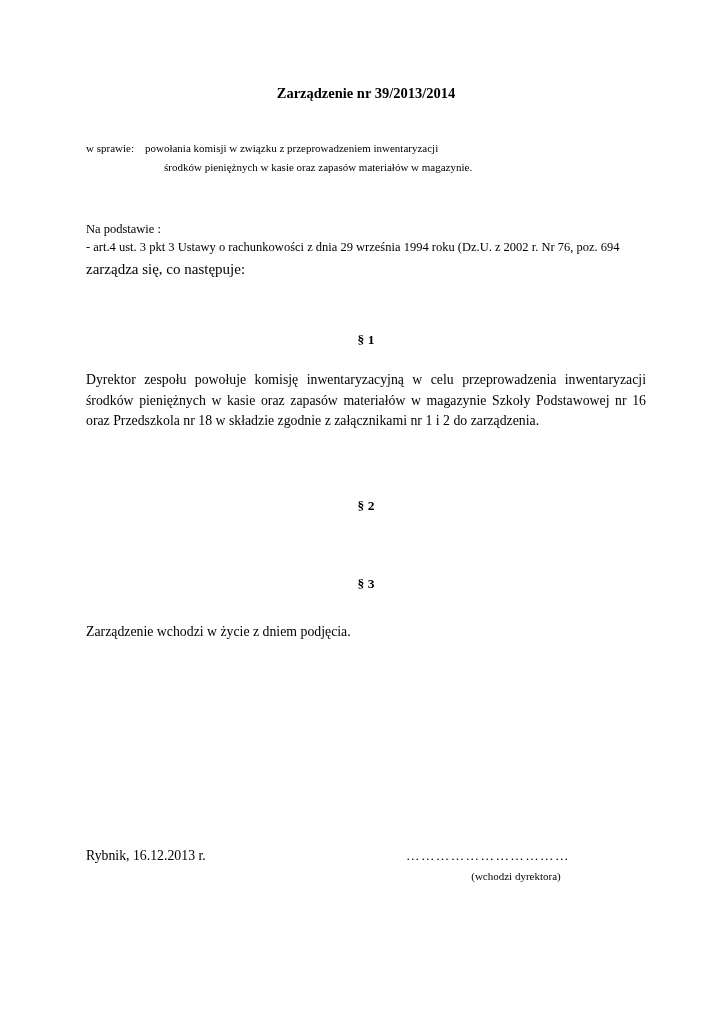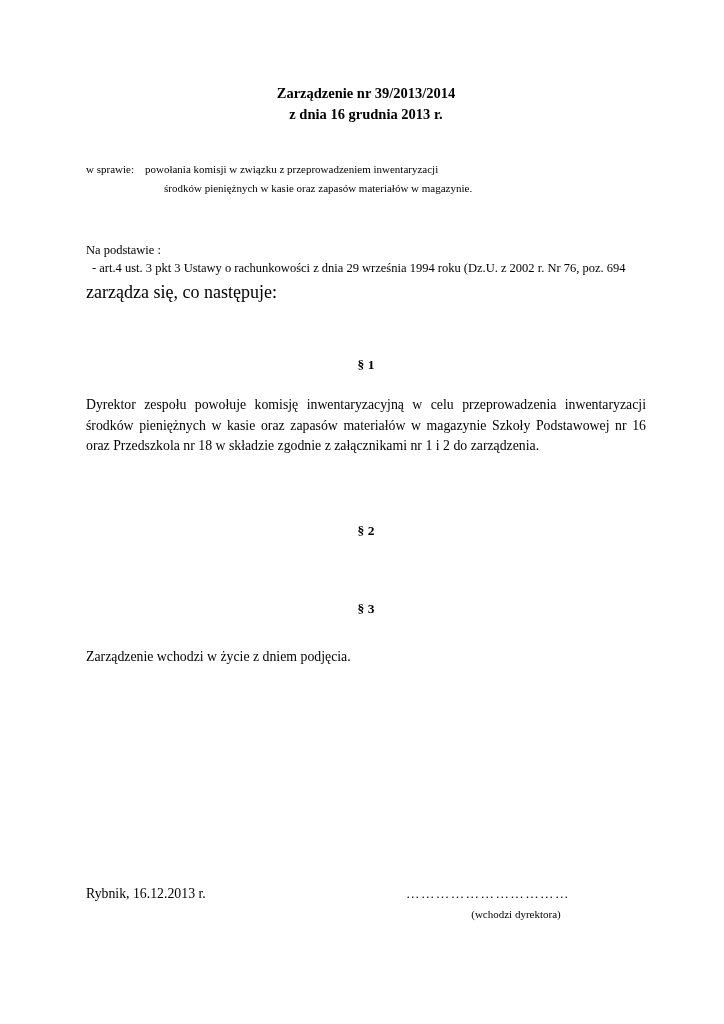--- a/index.html
+++ b/index.html
@@ -55,24 +55,24 @@
     margin-left: 0;
   }
 
   
   .basis {
     margin-top: 46px;
     font-size: 12.5px;
     line-height: 1.42;
   }
   .basis-indent {
-    margin-left: 6px;
+    margin-left: 0;
   }
   .zarzadza {
-    font-size: 18px;
+    font-size: 15px;
     margin-top: 2px;
   }
 
   
   .para-head {
     text-align: center;
     font-weight: bold;
     font-size: 13.5px;
     margin-top: 52px;
   }
@@ -85,21 +85,21 @@
     text-align: justify;
     margin-top: 22px;
   }
   .para-body.p2 { margin-top: 30px; }
   .para-body.p3 { margin-top: 30px; }
 
   
   .footer {
     position: absolute;
     left: 86px;
-    top: 886px;
+    top: 848px;
     width: 560px;
     font-size: 13.8px;
   }
   .footer-row {
     display: flex;
     justify-content: space-between;
     align-items: flex-start;
   }
   .place-date { white-space: nowrap; }
   .sign-area {
@@ -122,21 +122,20 @@
   }
 </style>
 </head>
 <body>
 
 <div class="page">
   <div class="content">
 
     <div class="title-block">
       <span class="title-line">Zarządzenie nr 39/2013/2014</span>
-      <span class="title-line">z dnia 16 grudnia 2013 r.</span>
     </div>
 
     <div class="subject">
       <div class="subject-first">
         <span class="subject-label">w  sprawie:</span>
         &nbsp;&nbsp;
         <span>powołania komisji w związku z przeprowadzeniem inwentaryzacji</span>
       </div>
       <div class="subject-body" style="margin-top:2px;">środków  pieniężnych  w  kasie  oraz  zapasów  materiałów  w  magazynie.</div>
     </div>

